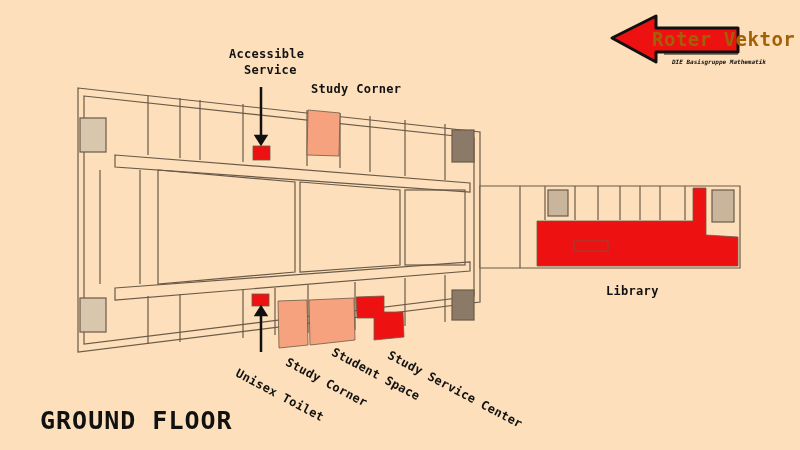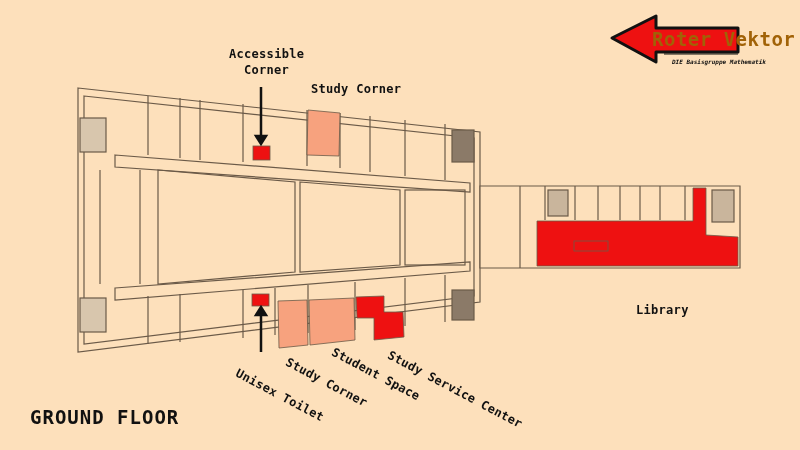--- a/index.html
+++ b/index.html
@@ -2,21 +2,21 @@
 <html><head>
 <meta charset="utf-8">
 <style>
   html,body{margin:0;padding:0;}
   body{width:800px;height:450px;background:#fde0bb;position:relative;overflow:hidden;font-family:"DejaVu Sans Mono","Liberation Mono",monospace;}
   .lbl{position:absolute;font-weight:bold;color:#111;font-size:12px;white-space:nowrap;letter-spacing:0.3px;}
   .rot{transform-origin:left top;}
   svg{position:absolute;left:0;top:0;}
   .logo-title{position:absolute;left:652px;top:28px;font-size:19px;font-weight:bold;color:#a16207;letter-spacing:0.5px;}
   .logo-sub{position:absolute;left:672px;top:58px;font-size:6px;font-weight:bold;color:#111;font-style:italic;}
-  .ground{position:absolute;left:30px;top:406px;font-size:19px;font-weight:bold;color:#111;letter-spacing:1px;}
+  .ground{position:absolute;left:40px;top:406px;font-size:25px;font-weight:bold;color:#111;letter-spacing:1px;}
 </style>
 </head>
 <body>
 
 <svg width="800" height="450" viewBox="0 0 800 450">
   <g fill="none" stroke="#6b5a48" stroke-width="1.2">
 
     <polygon points="78,88 480,132 480,302 78,352" fill="#fde0bb"></polygon>
     <polygon points="84,96 474,138 474,296 84,344"></polygon>
 
@@ -97,22 +97,22 @@
   <g>
     <polygon points="612,38 656,16 656,28 738,28 738,52 656,52 656,62" fill="#ee1111" stroke="#111" stroke-width="3" stroke-linejoin="round"></polygon>
     <line x1="664" y1="54" x2="738" y2="54" stroke="#111" stroke-width="1"></line>
   </g>
 </svg>
 
 <div class="logo-title">Roter Vektor</div>
 <div class="logo-sub">DIE Basisgruppe Mathematik</div>
 
 <div class="lbl" style="left:229px;top:47px;">Accessible</div>
-<div class="lbl" style="left:244px;top:63px;">Corner</div>
+<div class="lbl" style="left:244px;top:63px;">Service</div>
 <div class="lbl" style="left:311px;top:82px;">Study Corner</div>
-<div class="lbl" style="left:636px;top:284px;margin-top:19px;">Library</div>
+<div class="lbl" style="left:606px;top:284px;">Library</div>
 
 <div class="lbl rot" style="left:240px;top:366px;transform:rotate(28deg);">Unisex Toilet</div>
 <div class="lbl rot" style="left:290px;top:355px;transform:rotate(28deg);">Study Corner</div>
 <div class="lbl rot" style="left:336px;top:345px;transform:rotate(28deg);">Student Space</div>
 <div class="lbl rot" style="left:392px;top:348px;transform:rotate(28deg);">Study Service Center</div>
 
 <div class="ground">GROUND FLOOR</div>
 
 </body></html>

